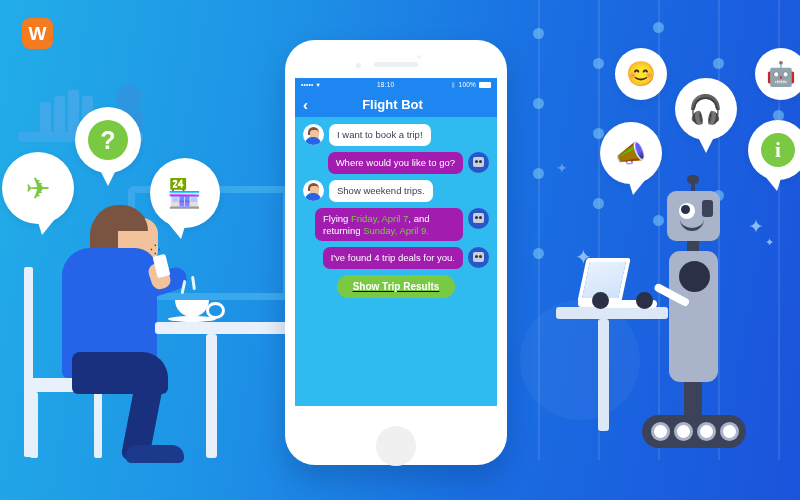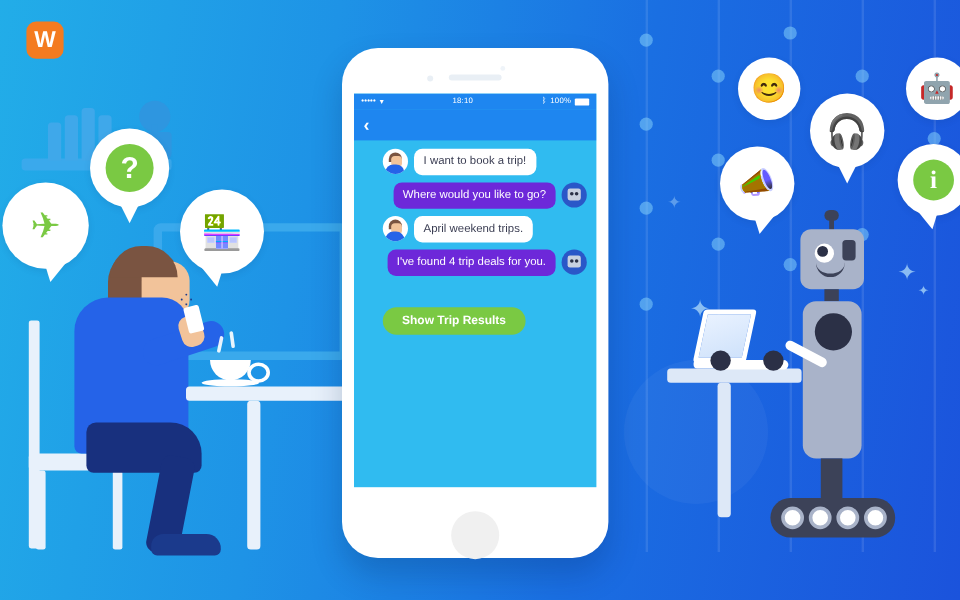--- a/index.html
+++ b/index.html
@@ -60,31 +60,31 @@
   .frontcam{position:absolute;left:50%;margin-left:-40px;top:23px;width:5px;height:5px;
             border-radius:50%;background:#E9EFF5;}
   .sensor{position:absolute;left:50%;margin-left:21px;top:15px;width:4px;height:4px;
           border-radius:50%;background:#EFF4F9;}
   #screen{position:absolute;left:10px;top:38px;width:202px;height:328px;background:#30BBF0;overflow:hidden;}
   .statusbar{height:13px;background:#1E86F0;display:flex;align-items:center;justify-content:space-between;
              padding:0 6px;color:#fff;font-size:6.5px;letter-spacing:.2px;}
   .navbar{height:26px;background:#1E86F0;display:flex;align-items:center;padding:0 8px;}
   .backchev{color:#fff;font-size:15px;line-height:1;font-weight:bold;}
   .bottitle{flex:1;text-align:center;color:#fff;font-size:13px;font-weight:bold;margin-right:12px;}
-  .msgarea{padding:7px 8px 4px 24px;}
+  .msgarea{padding:7px 8px 4px 8px;}
   .row{display:flex;align-items:flex-start;margin-bottom:6px;}
   .row.bot{justify-content:flex-end;}
   .av{width:21px;height:21px;border-radius:50%;flex:0 0 21px;overflow:hidden;position:relative;}
   .av.user{background:#fff;}
   .av.robot{background:#2A57C8;}
   .bubble{max-width:132px;padding:5px 8px;border-radius:7px;font-size:9.5px;line-height:1.25;}
   .bubble.user{background:#fff;color:#3A3D52;margin-left:5px;}
-  .bubble.bot{background:#6d28d9;color:#fff;margin-right:5px;}
+  .bubble.bot{background:#a21caf;color:#fff;margin-right:5px;}
   .hl{color:#7AC943;}
-  .ctarow{display:flex;justify-content:flex-start;margin-top:26px;}
+  .ctarow{display:flex;justify-content:center;margin-top:6px;text-decoration:underline;}
   .cta{background:#7AC943;color:#fff;font-size:10px;font-weight:bold;padding:6px 16px;
        border-radius:13px;border:none;cursor:pointer;}
   .inputbar{position:absolute;left:10px;top:366px;width:202px;height:30px;background:#fff;
             border-top:1px solid #E3E9EF;display:flex;align-items:center;padding-left:9px;
             box-sizing:border-box;}
   .inputbar input{border:none;outline:none;font-size:9.5px;color:#9AA5B1;width:90%;
                   font-family:"Liberation Sans",sans-serif;background:transparent;}
   .homebtn{position:absolute;left:50%;margin-left:-20px;top:386px;width:40px;height:40px;
            border-radius:50%;background:#F0F0F0;}
 
@@ -261,20 +261,21 @@
         <span>18:10</span>
         <span style="display:flex;gap:3px;align-items:center;">
           <span>ᛒ</span>
           <span>100%</span>
           <span style="display:inline-block;width:12px;height:6px;background:#fff;border-radius:1px;"></span>
         </span>
       </div>
 
       <div class="navbar">
         <span class="backchev">‹</span>
+        <span class="bottitle">Flight Bot</span>
       </div>
 
       <div class="msgarea">
 
         <div class="row">
           <div class="av user">
             <div style="position:absolute;left:5px;top:3px;width:11px;height:8px;background:#7A5441;border-radius:6px 6px 0 0;"></div>
             <div style="position:absolute;left:7px;top:6px;width:9px;height:9px;background:#F2C39A;border-radius:3px;"></div>
             <div style="position:absolute;left:2px;top:13px;width:16px;height:9px;background:#2563E8;border-radius:7px 7px 0 0;"></div>
           </div>
@@ -289,23 +290,31 @@
             <div style="position:absolute;left:11px;top:8px;width:3px;height:3px;background:#2B3046;border-radius:50%;"></div>
           </div>
         </div>
 
         <div class="row">
           <div class="av user">
             <div style="position:absolute;left:5px;top:3px;width:11px;height:8px;background:#7A5441;border-radius:6px 6px 0 0;"></div>
             <div style="position:absolute;left:7px;top:6px;width:9px;height:9px;background:#F2C39A;border-radius:3px;"></div>
             <div style="position:absolute;left:2px;top:13px;width:16px;height:9px;background:#2563E8;border-radius:7px 7px 0 0;"></div>
           </div>
-          <div class="bubble user">April weekend trips.</div>
-        </div>
-
+          <div class="bubble user">Show weekend trips.</div>
+        </div>
+
+        <div class="row bot">
+          <div class="bubble bot"><span>Flying </span><span class="hl">Friday, April 7</span><span>, and returning </span><span class="hl">Sunday, April 9.</span></div>
+          <div class="av robot">
+            <div style="position:absolute;left:5px;top:5px;width:11px;height:10px;background:#C8D0E0;border-radius:2px;"></div>
+            <div style="position:absolute;left:7px;top:8px;width:3px;height:3px;background:#2B3046;border-radius:50%;"></div>
+            <div style="position:absolute;left:11px;top:8px;width:3px;height:3px;background:#2B3046;border-radius:50%;"></div>
+          </div>
+        </div>
 
 
 
         <div class="row bot">
           <div class="bubble bot">I've found 4 trip deals for you.</div>
           <div class="av robot">
             <div style="position:absolute;left:5px;top:5px;width:11px;height:10px;background:#C8D0E0;border-radius:2px;"></div>
             <div style="position:absolute;left:7px;top:8px;width:3px;height:3px;background:#2B3046;border-radius:50%;"></div>
             <div style="position:absolute;left:11px;top:8px;width:3px;height:3px;background:#2B3046;border-radius:50%;"></div>
           </div>

